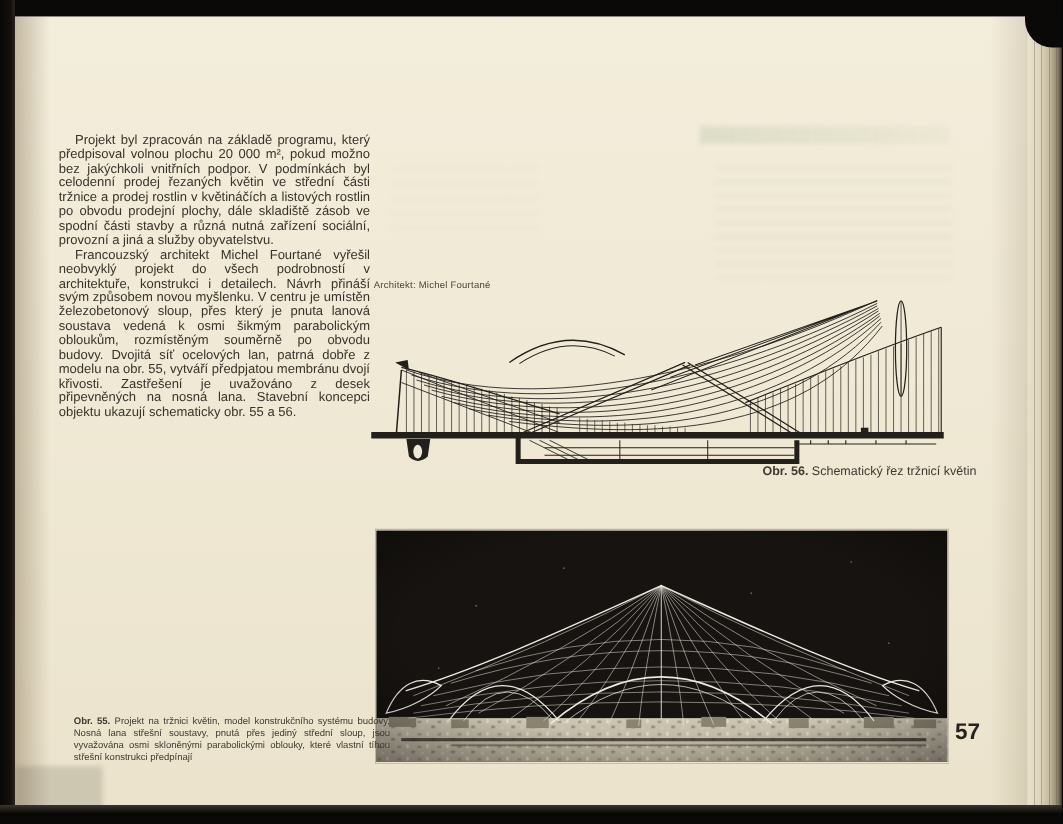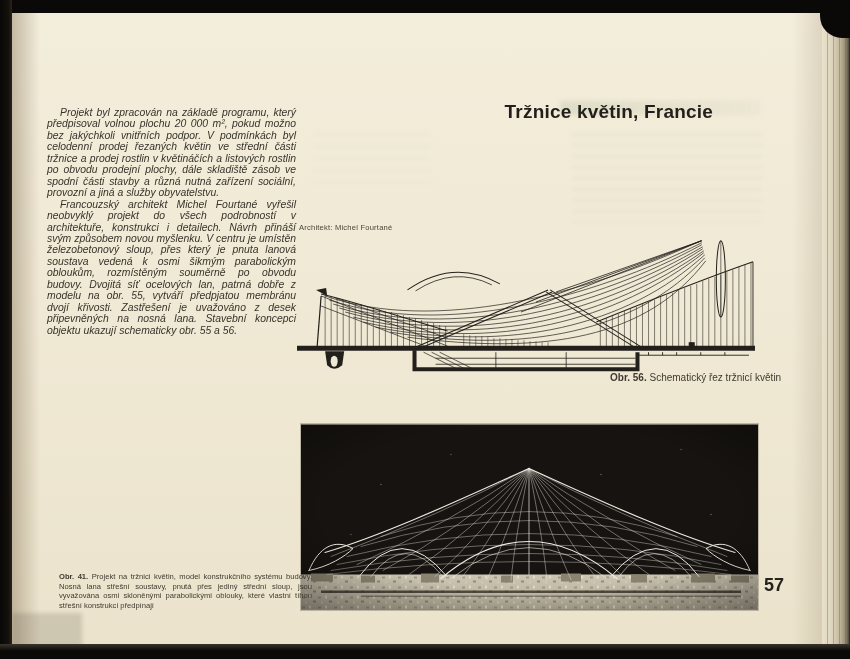--- a/index.html
+++ b/index.html
@@ -21,21 +21,21 @@
   
   .page{position:absolute;left:12px;top:13px;width:814px;height:631px;
       background:
         linear-gradient(90deg,rgba(120,100,70,.38) 0,rgba(120,100,70,0) 28px),
         linear-gradient(270deg,rgba(120,100,70,.20) 0,rgba(120,100,70,0) 34px),
         linear-gradient(180deg,#f3eddb 0%,#f0e9d5 45%,#ebe3cc 100%);}
   .title{position:absolute;top:88px;right:113px;margin:0;font-size:19px;font-weight:bold;
          letter-spacing:.2px;color:#221f1a;white-space:nowrap;}
   .text-col{position:absolute;left:35px;top:94px;width:249px;color:#37332b;
          font-size:10.4px;line-height:11.45px;text-align:justify;}
-  .text-col p{margin:0;text-indent:13px;font-style:italic;}
+  .text-col p{margin:0;text-indent:13px;}
   .credit{position:absolute;left:287px;top:210px;font-size:7.6px;color:#4a453b;letter-spacing:.2px;}
   .fig56{position:absolute;left:283px;top:218px;width:462px;height:146px;margin:0;}
   .cap56{position:absolute;left:598px;top:347px;font-size:10px;color:#3f3a31;white-space:nowrap;margin-top:12px;}
   .fig55{position:absolute;left:289px;top:411px;width:457px;height:186px;margin:0;
          box-shadow:0 0 0 1px rgba(40,35,28,.25);}
   .cap55{position:absolute;left:47px;top:559px;width:253px;font-size:7.6px;line-height:9.6px;
          color:#3f3a31;text-align:justify;}
   .cap-label{font-weight:bold;}
   .page-num{position:absolute;left:752px;top:562px;font-size:18px;font-weight:bold;color:#26231e;}
   
@@ -54,21 +54,20 @@
 
 <div class="screen">
 
   <div class="page">
 
     <div class="smudge a"></div>
     <div class="smudge b"></div>
     <div class="smudge c"></div>
     <div class="smudge d"></div>
 
-    <h1 class="title">Tržnice květin, Francie</h1>
 
     <div class="text-col">
       <p>Projekt byl zpracován na základě programu, který předpisoval volnou plochu 20 000 m², pokud možno bez jakýchkoli vnitřních podpor. V podmínkách byl celodenní prodej řezaných květin ve střední části tržnice a prodej rostlin v květináčích a listových rostlin po obvodu prodejní plochy, dále skladiště zásob ve spodní části stavby a různá nutná zařízení sociální, provozní a jiná a služby obyvatelstvu.</p>
       <p>Francouzský architekt Michel Fourtané vyřešil neobvyklý projekt do všech podrobností v architektuře, konstrukci i detailech. Návrh přináší svým způsobem novou myšlenku. V centru je umístěn železobetonový sloup, přes který je pnuta lanová soustava vedená k osmi šikmým parabolickým obloukům, rozmístěným souměrně po obvodu budovy. Dvojitá síť ocelových lan, patrná dobře z modelu na obr. 55, vytváří předpjatou membránu dvojí křivosti. Zastřešení je uvažováno z desek připevněných na nosná lana. Stavební koncepci objektu ukazují schematicky obr. 55 a 56.</p>
     </div>
 
     <div class="credit">Architekt: Michel Fourtané</div>
 
     <figure class="fig56">
       <svg width="462" height="146" viewBox="0 0 460 140">
@@ -215,21 +214,21 @@
               <path d="M36 140 Q228 100 420 140"></path>
             <path d="M30 146 Q228 112 426 146"></path>
               <path d="M26 150 Q228 124 430 150"></path>
           </g>
         </g>
         <rect width="457" height="185" fill="url(#vig)"></rect>
       </svg>
     </figure>
 
     <div class="cap55">
-      <span class="cap-label">Obr. 41.</span>
+      <span class="cap-label">Obr. 55.</span>
       <span>Projekt na tržnici květin, model konstrukčního systému budovy. Nosná lana střešní soustavy, pnutá přes jediný střední sloup, jsou vyvažována osmi skloněnými parabolickými oblouky, které vlastní tíhou střešní konstrukci předpínají</span>
     </div>
 
     <div class="page-num">57</div>
   </div>
 
   <div class="page-stack"></div>
   <div class="edge-top"></div>
   <div class="edge-left"></div>
   <div class="edge-bottom"></div>

